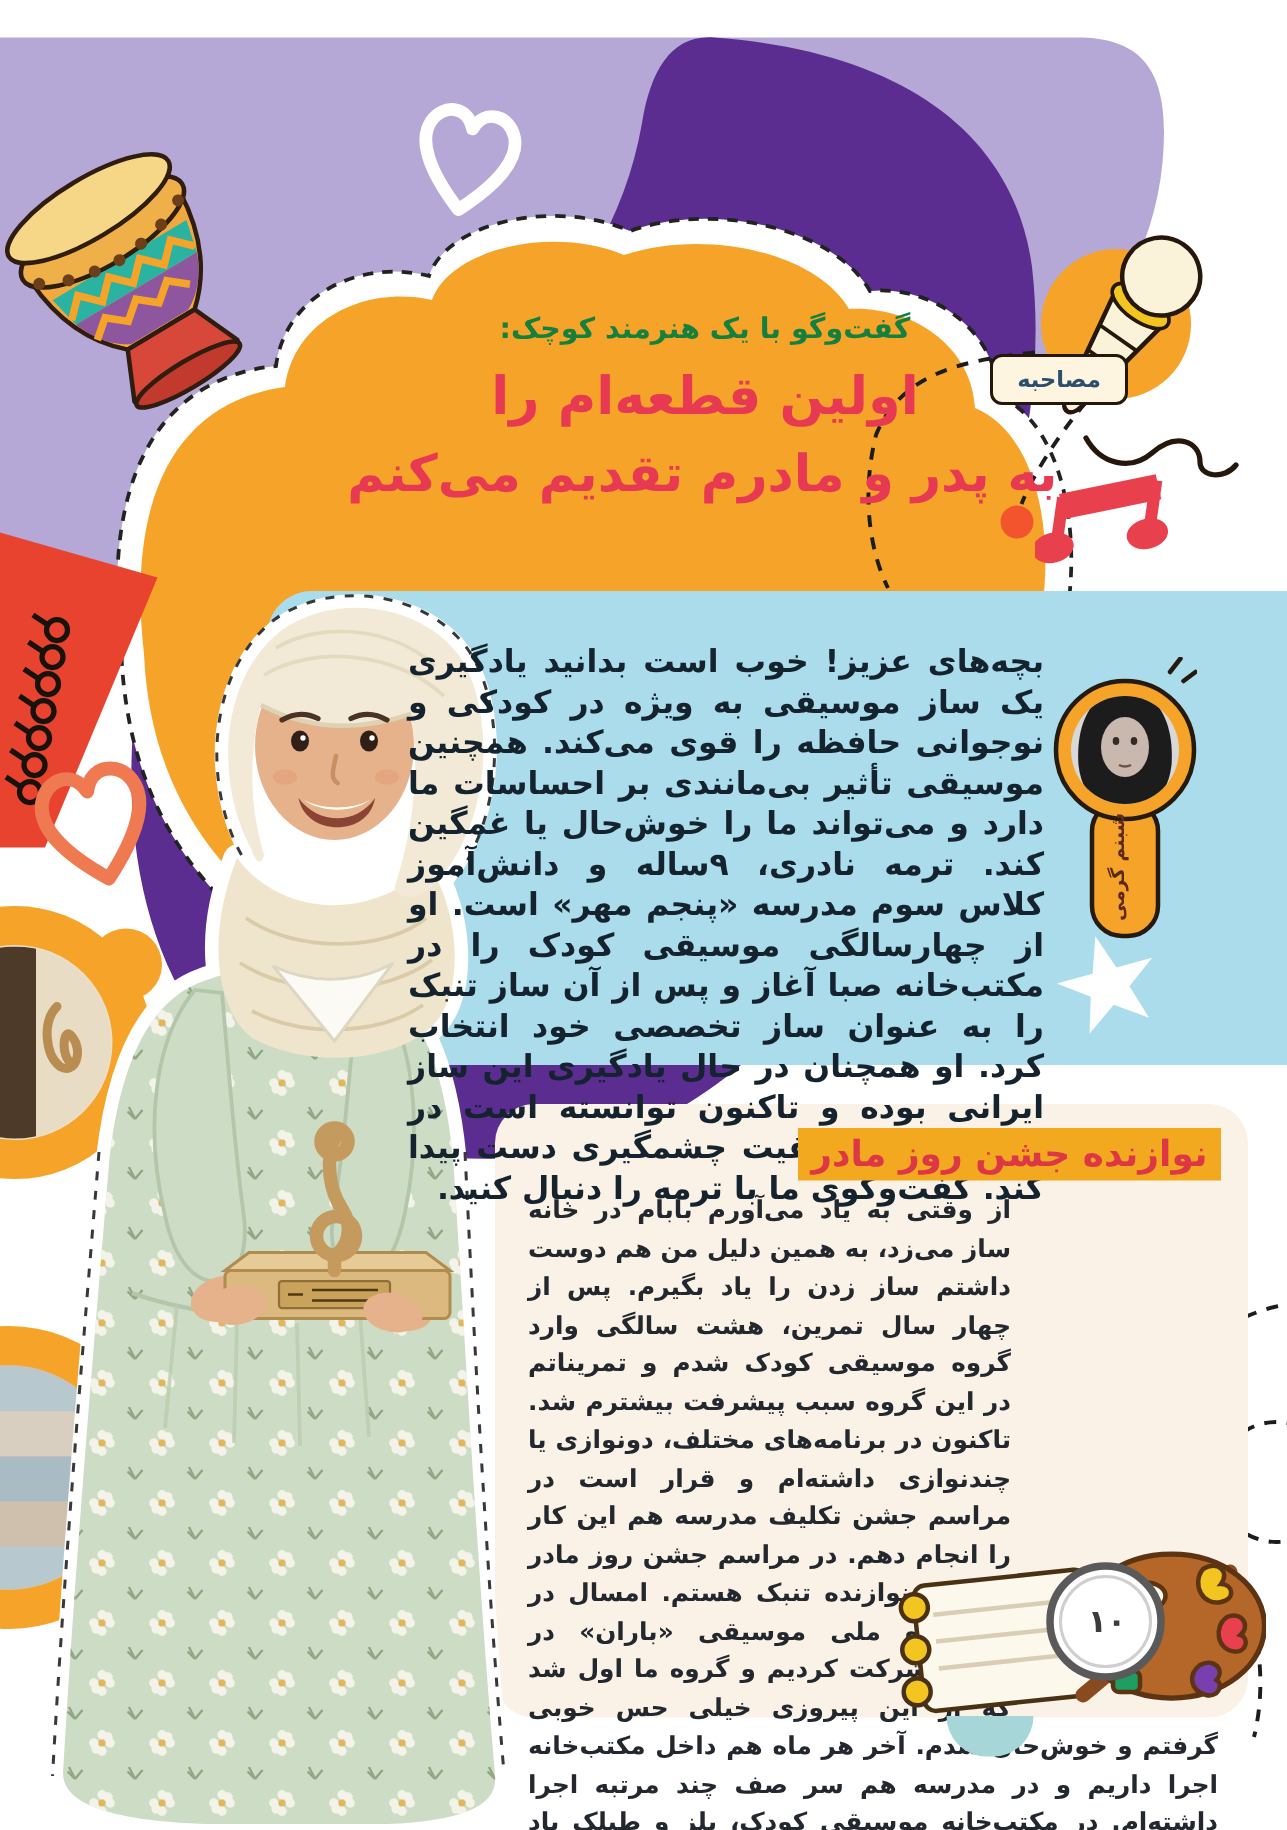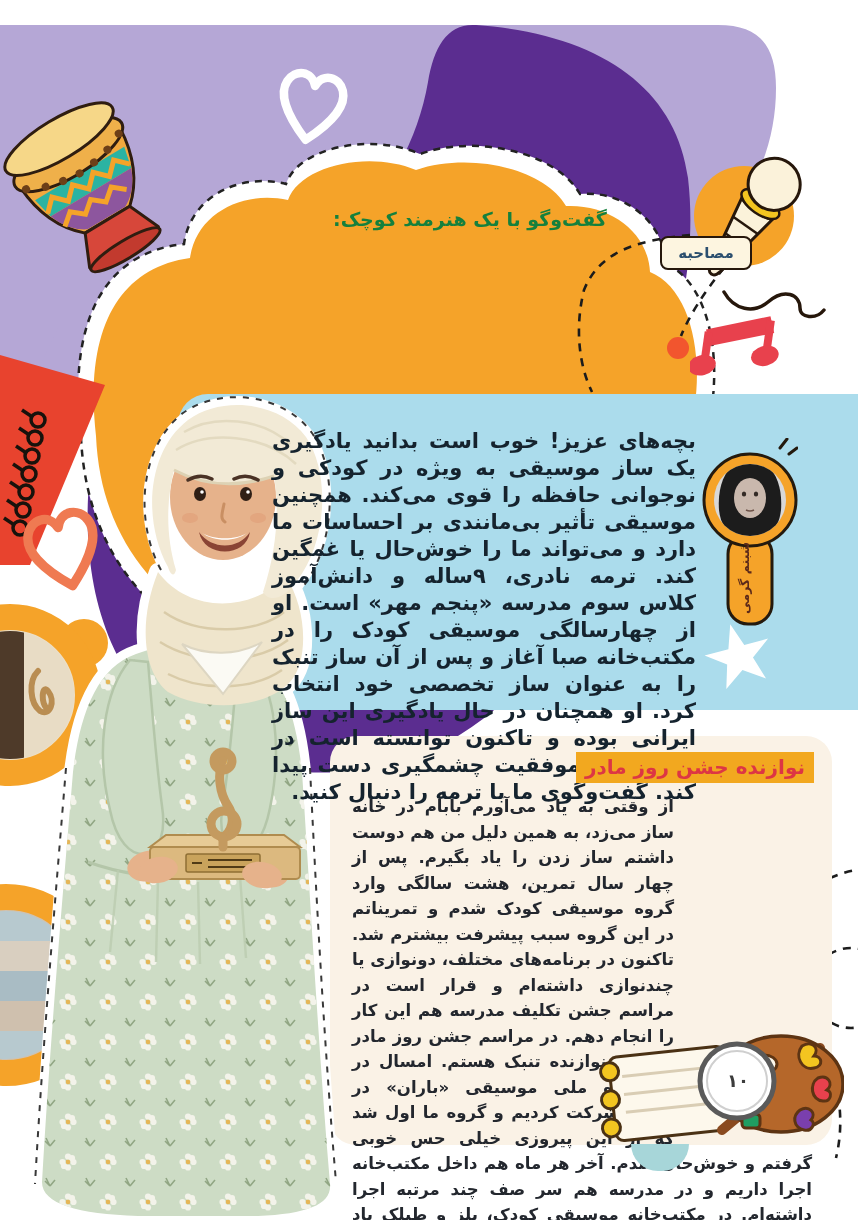--- a/index.html
+++ b/index.html
@@ -23,29 +23,29 @@
   .intro-box{left:178px;top:394px;width:680px;height:316px;background:#abdcec;
              border-radius:30px 0 0 30px;z-index:20;}
   .intro-text{left:272px;top:428px;width:424px;height:258px;color:#15232e;
               font-size:21px;font-weight:bold;line-height:27px;text-align:justify;z-index:25;}
   .author-name{left:700px;top:568px;width:94px;height:20px;transform:rotate(-90deg);
                text-align:center;color:#5c2a1a;font-size:12.5px;font-weight:bold;z-index:32;}
 
   
   .article-box{left:330px;top:736px;width:502px;height:409px;background:#faf2e6;border-radius:26px;z-index:20;}
   .subheading-row{left:352px;top:752px;width:462px;text-align:right;z-index:25;}
-  .subheading{display:inline-block;background:#f2a81f;color:#dd3644;font-size:20px;font-weight:bold;
+  .subheading{display:inline-block;background:#f2a81f;color:#dd3644;font-size:24px;font-weight:bold;
               padding:3px 9px 4px 9px;margin-left:24px;}
   .article-text-area{left:352px;top:794px;width:460px;height:345px;z-index:25;}
   .pal-spacer{float:right;width:128px;height:118px;margin-top:238px;margin-left:10px;}
   .article-text-area p{margin:0;color:#23272e;font-size:16.5px;font-weight:bold;line-height:25.5px;
                        text-align:justify;}
 
   .page-num{left:716px;top:1064px;width:44px;height:34px;text-align:center;color:#3c3c3c;
-            font-size:18px;font-weight:bold;line-height:34px;z-index:45;}
+            font-size:21px;font-weight:bold;line-height:34px;z-index:45;}
 
   .teal-semi{left:631px;top:1144px;width:58px;height:27px;background:#a7d6d9;
              border-radius:0 0 29px 29px;z-index:26;}
 </style>
 </head>
 <body>
 
 <svg class="abs" style="left:0;top:0;z-index:1" width="858" height="1220" viewBox="0 0 858 1220">
 
   <path fill="#b5a7d6" d="M 0,25 L 718,25 C 760,25 776,46 776,88 C 776,162 738,232 658,288 C 560,348 420,408 300,424 C 180,444 60,440 0,428 Z"></path>
@@ -61,20 +61,22 @@
   <path fill="none" stroke="#1c1c1c" stroke-width="2.6" stroke-dasharray="8 7" d="M 690,235 C 640,240 600,250 584,290 C 574,330 580,368 592,392"></path>
   <path fill="none" stroke="#1c1c1c" stroke-width="2.6" stroke-dasharray="8 7" d="M 724,268 C 704,292 688,318 681,336"></path>
   <circle cx="678" cy="348" r="11" fill="#f2552e"></circle>
   <path fill="none" stroke="#1c1c1c" stroke-width="2.6" stroke-dasharray="8 7" d="M 830,878 C 844,872 854,870 858,870"></path>
   <circle fill="none" stroke="#1c1c1c" stroke-width="2.6" stroke-dasharray="8 7" cx="851" cy="988" r="40"></circle>
   <path fill="none" stroke="#1c1c1c" stroke-width="2.6" stroke-dasharray="8 7" d="M 820,1022 C 832,1068 848,1108 836,1158"></path>
 </svg>
 
 <div class="abs header-text">
   <div class="kicker">گفت‌وگو با یک هنرمند کوچک:</div>
+  <div class="title1">اولین قطعه‌ام را</div>
+  <div class="title2">به پدر و مادرم تقدیم می‌کنم</div>
 </div>
 
 <svg class="abs" style="left:668px;top:152px;z-index:40" width="170" height="190" viewBox="0 0 170 190">
   <circle cx="76" cy="64" r="50" fill="#f5a329"></circle>
   <g transform="rotate(35 105 34)">
     <path d="M 86,60 C 86,66 124,66 124,60 L 111,134 C 109,144 101,144 99,134 Z" fill="#fbf2da" stroke="#26170b" stroke-width="3"></path>
     <line x1="90" y1="82" x2="120" y2="82" stroke="#26170b" stroke-width="2.5"></line>
     <line x1="93" y1="100" x2="117" y2="100" stroke="#26170b" stroke-width="2.5"></line>
     <ellipse cx="105" cy="56" rx="22" ry="10" fill="#f3c520" stroke="#26170b" stroke-width="2.5"></ellipse>
     <circle cx="105" cy="32" r="26" fill="#fbf2da" stroke="#26170b" stroke-width="3"></circle>

